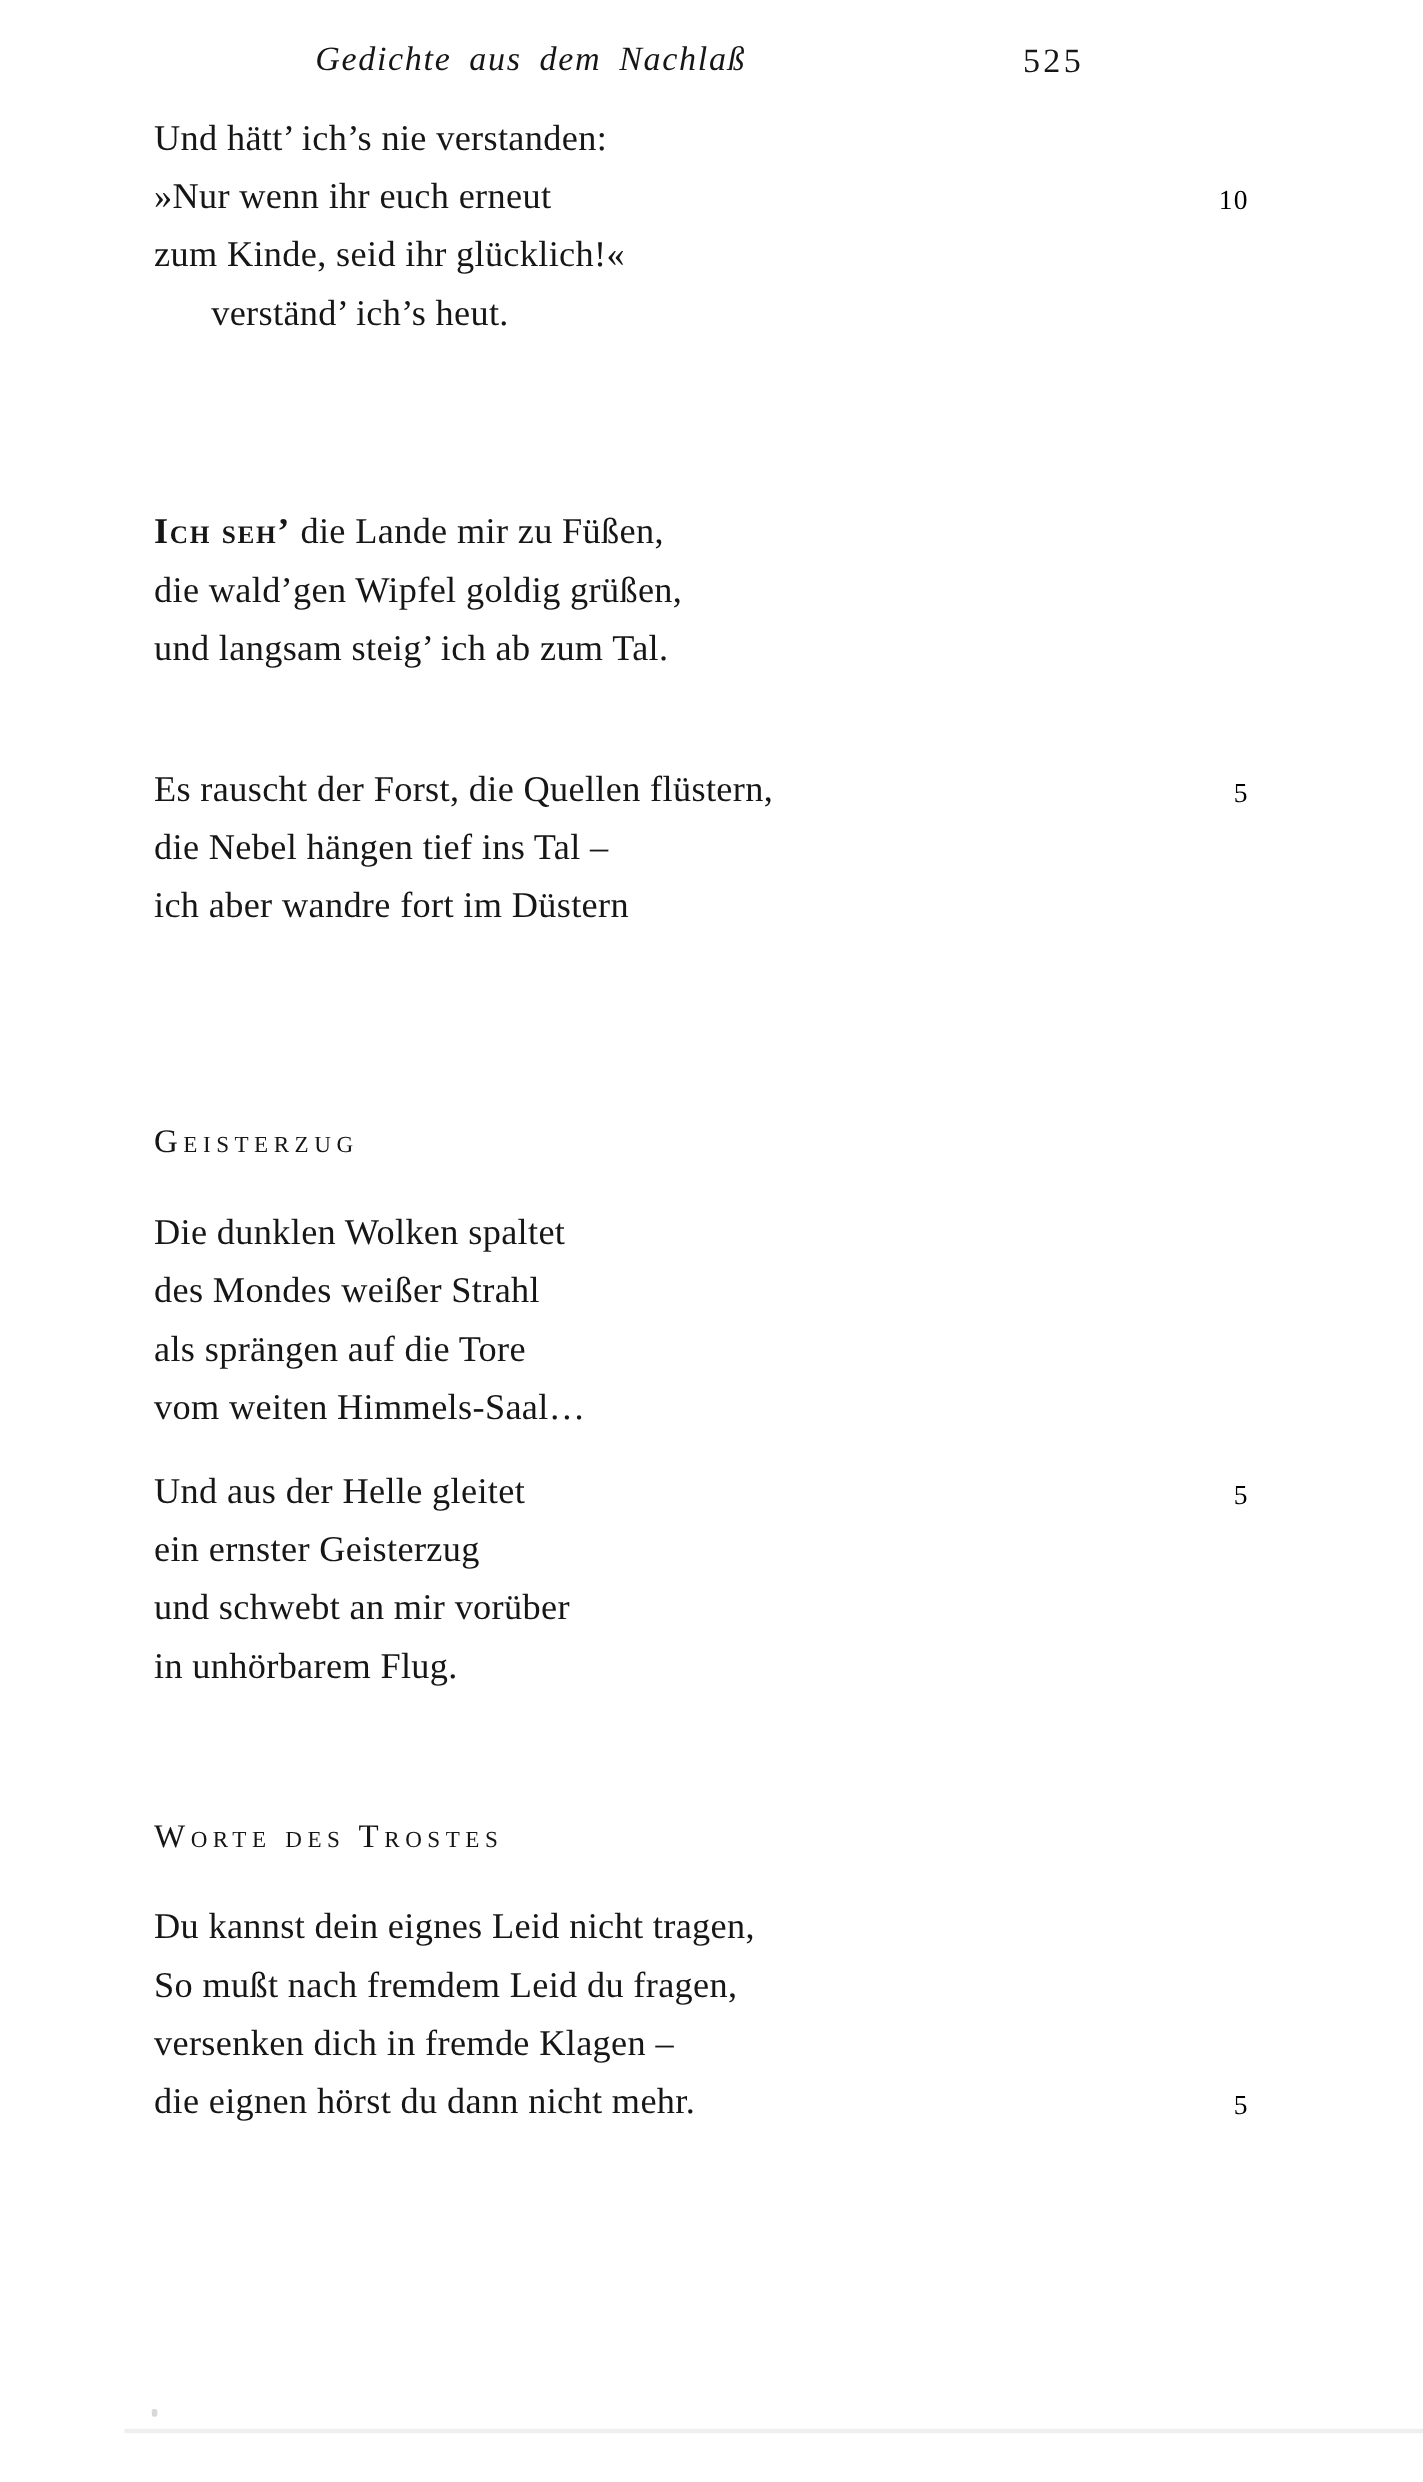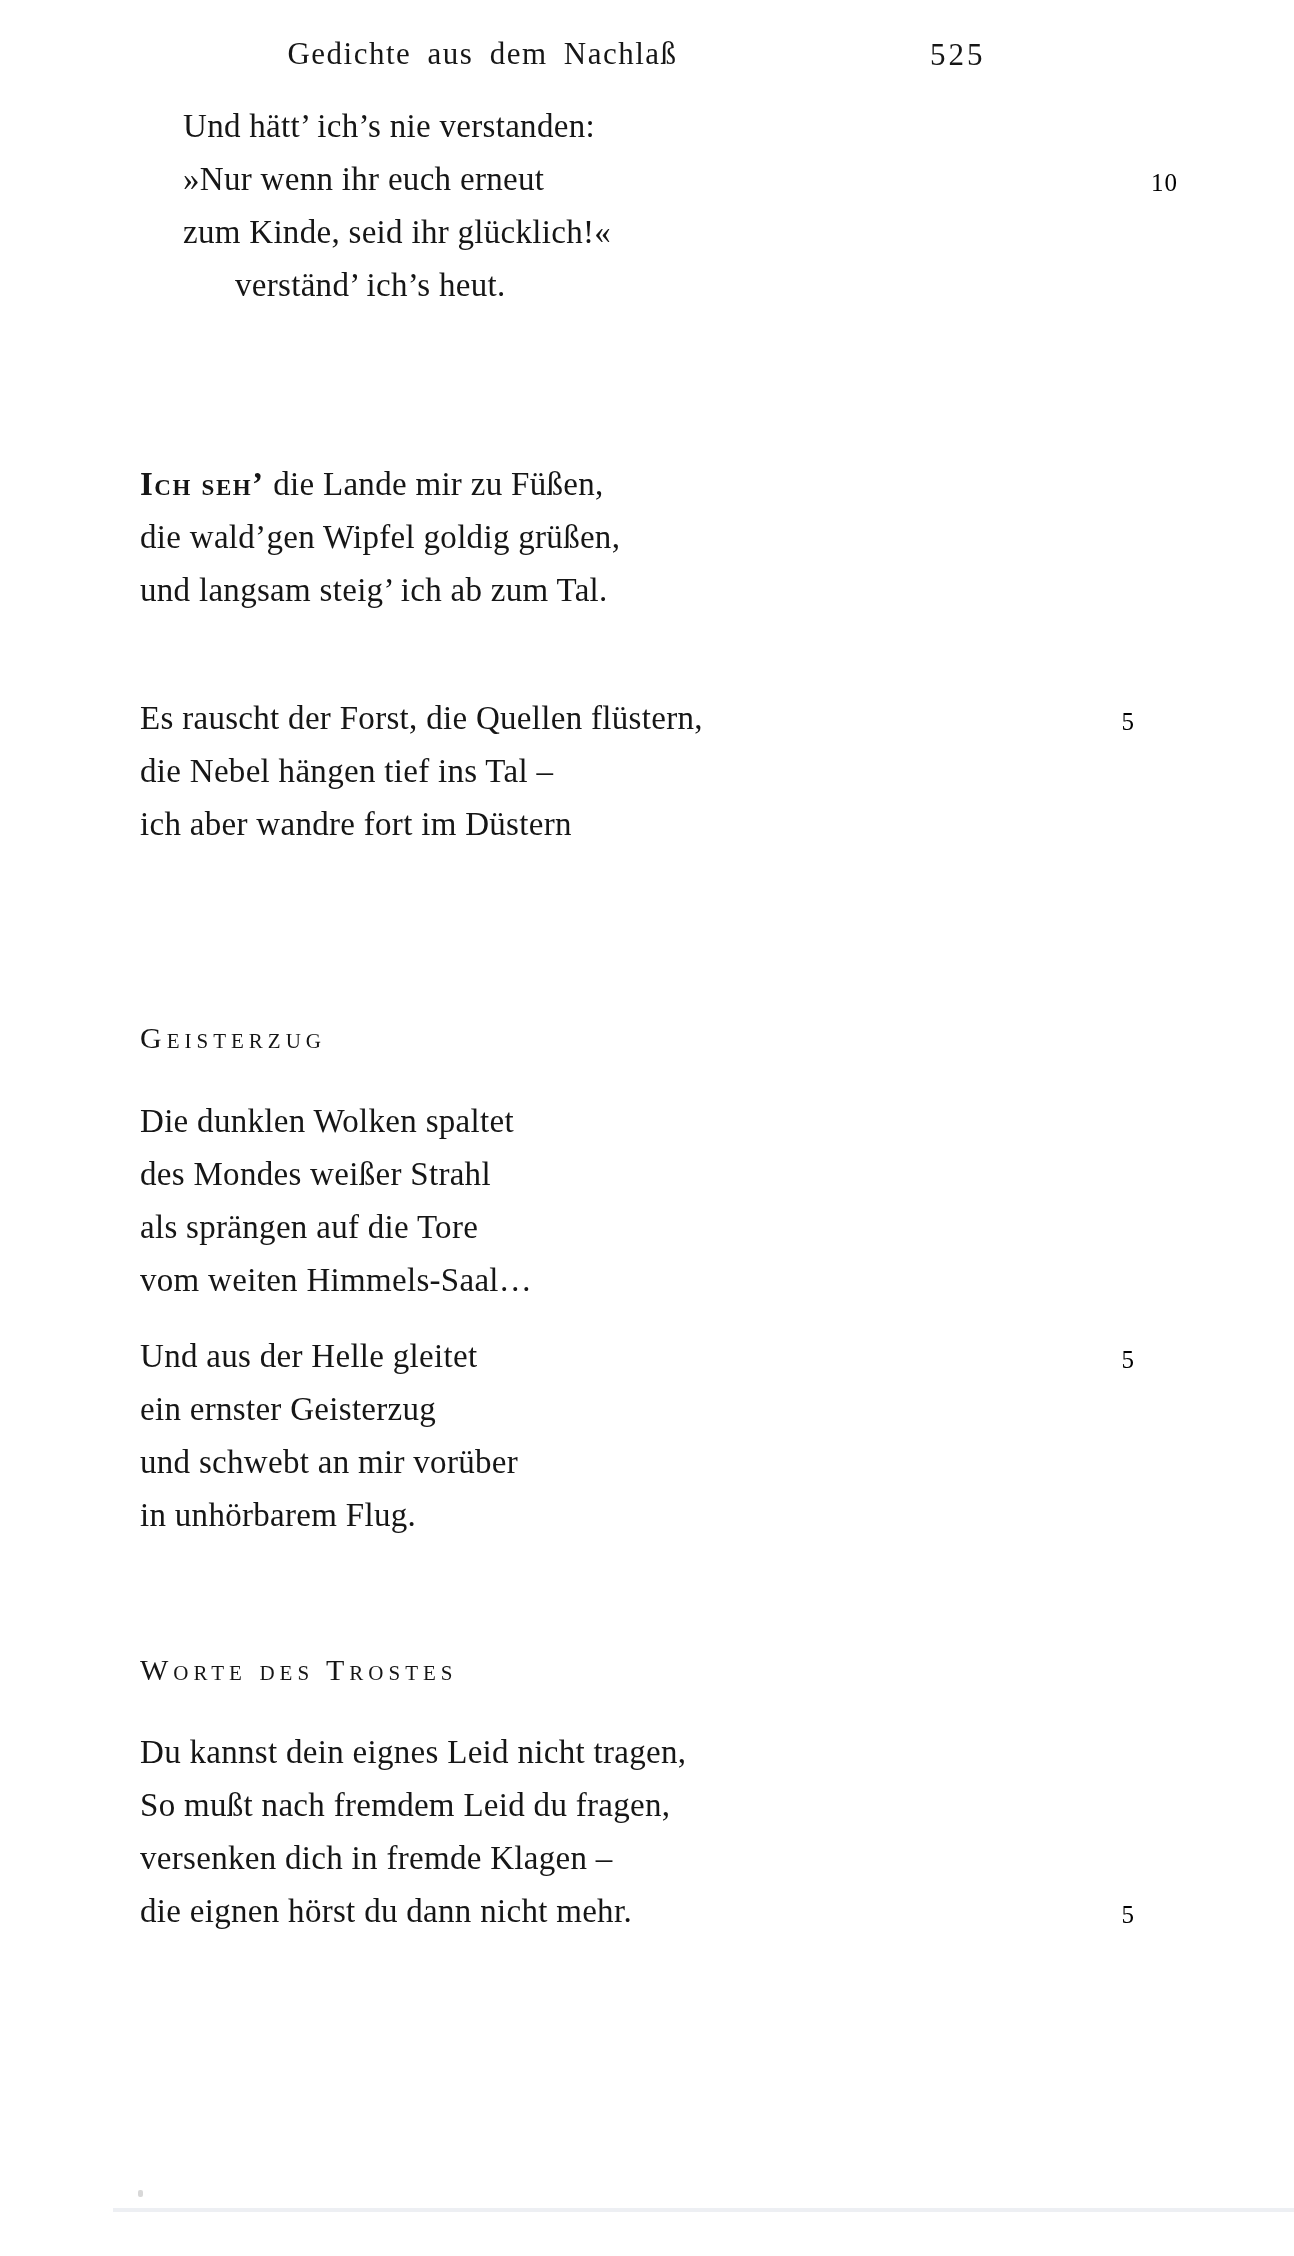--- a/index.html
+++ b/index.html
@@ -12,20 +12,21 @@
     overflow:hidden;
     font-family:"Liberation Serif","DejaVu Serif",serif;
     color:#161616;
   }
   .block{position:absolute;left:140px;width:995px;}
 
   
   #header{top:36px;height:44px;}
   .running-head-center{width:685px;text-align:center;}
   .running-head{
+    font-style:italic;
     font-size:31px;
     letter-spacing:1.5px;
     word-spacing:7px;
     white-space:nowrap;
   }
   .page-number{
     position:absolute;left:790px;top:1px;
     font-size:31px;letter-spacing:3px;
   }
 
@@ -49,21 +50,21 @@
   
   .poem-heading{
     margin:0;font-weight:normal;
     font-size:30px;line-height:44px;
     font-variant:small-caps;
     letter-spacing:5px;
     white-space:nowrap;
   }
 
   
-  #stanza-a {top:100px;margin-left:43px;}
+  #stanza-a {top:100px;}
   #stanza-b1{top:458px;}
   #stanza-b2{top:692px;}
   #heading-c{top:1016px;}
   #stanza-c1{top:1095px;}
   #stanza-c2{top:1330px;}
   #heading-d{top:1648px;}
   #stanza-d {top:1726px;}
 
   
   .bottom-rule{

